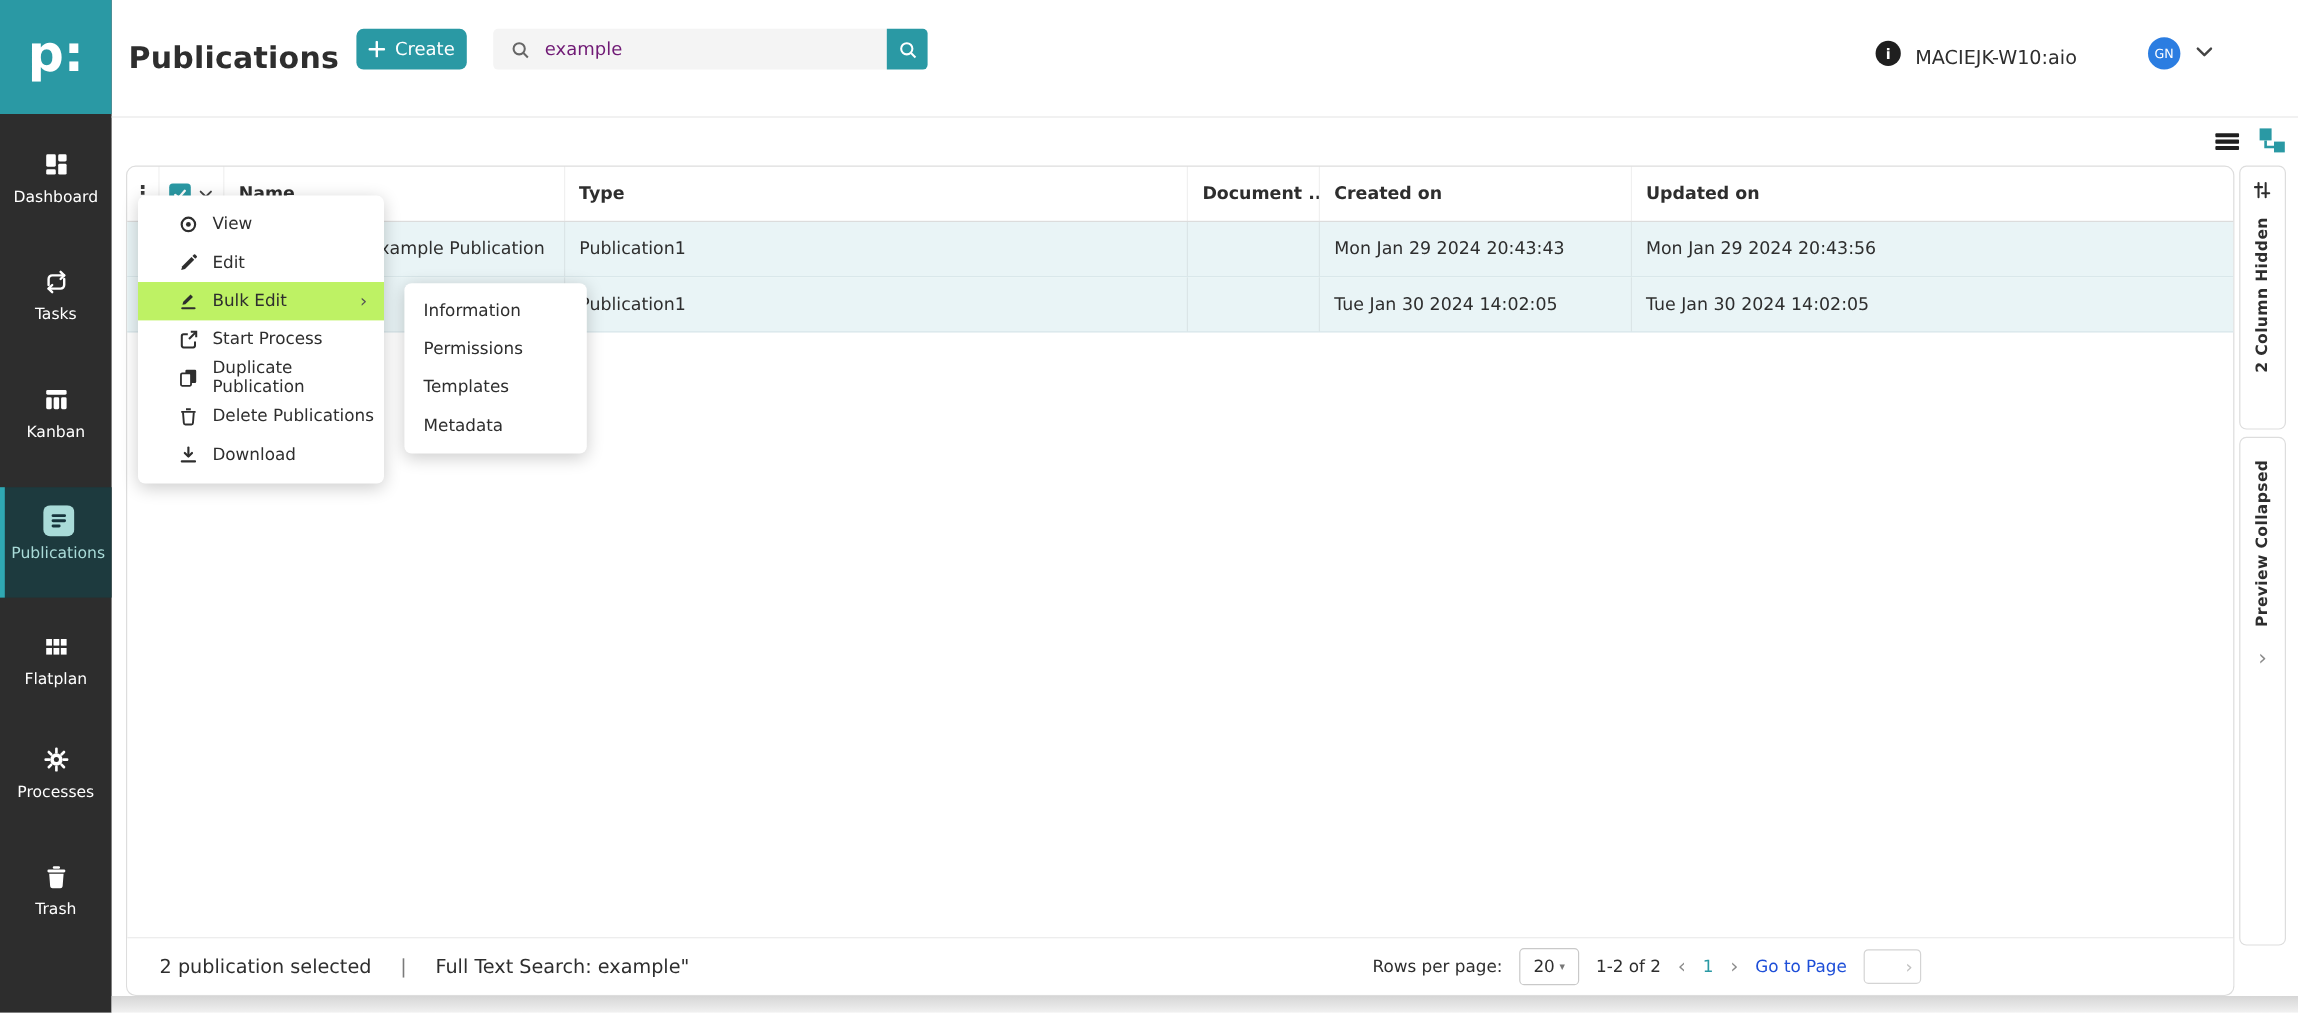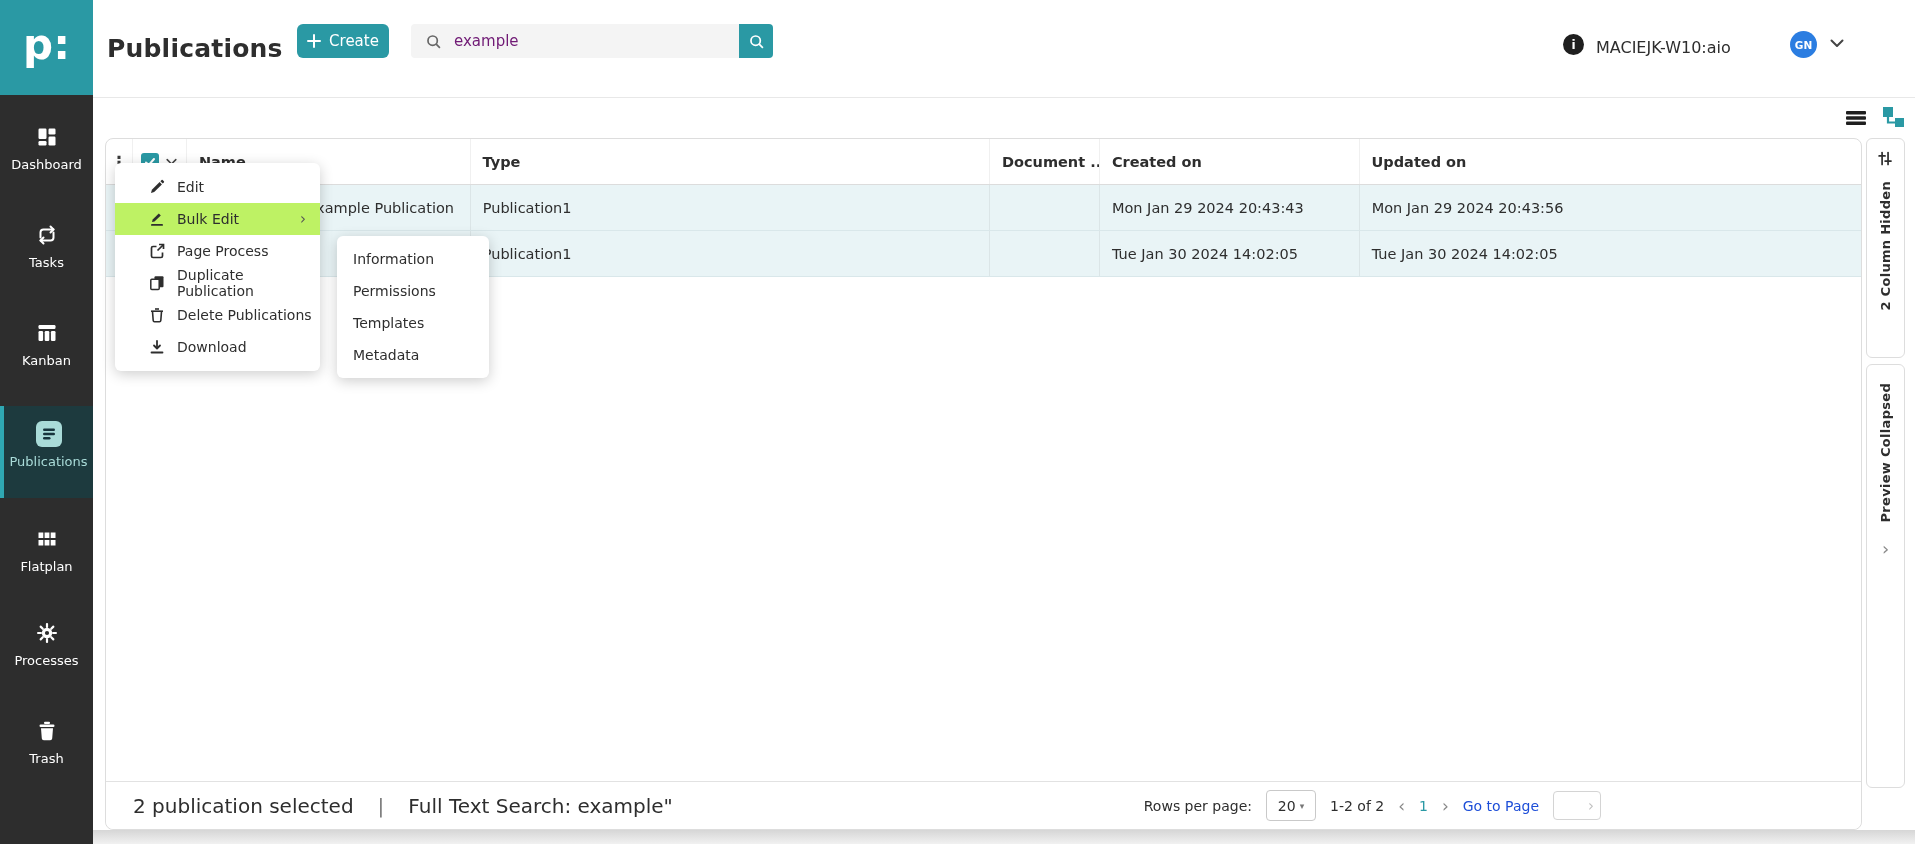--- a/index.html
+++ b/index.html
@@ -25,21 +25,21 @@
   
   .hdr-border{left:93px;top:97px;width:1822px;height:1px;background:#e8e8e8}
   .page-title{left:107px;top:34px;font-size:25px;font-weight:bold;letter-spacing:.2px}
   .btn-create{left:297px;top:24px;width:92px;height:34px;background:#2a99a4;border-radius:6px;display:flex;align-items:center;justify-content:center;gap:8px;color:#fff;font-size:15px;cursor:pointer}
   .searchbar{left:411px;top:24px;width:328px;height:34px;background:#f4f4f4;border-radius:4px 0 0 4px;display:flex;align-items:center}
   .searchbar .mag{margin:0 12px 0 14px;display:flex}
   .searchbar .val{font-size:15px;color:#701a75}
   .search-btn{left:739px;top:24px;width:34px;height:34px;background:#2a99a4;border-radius:0 4px 4px 0;display:flex;align-items:center;justify-content:center;cursor:pointer}
   .info-ic{left:1563px;top:34px;width:21px;height:21px;background:#1f1f1f;border-radius:50%;color:#fff;font-size:12px;font-weight:bold;display:flex;align-items:center;justify-content:center}
   .machine{left:1596px;top:38px;font-size:16px}
-  .avatar{left:1790px;top:31px;width:27px;height:27px;border-radius:50%;background:#2b7de1;color:#fff;font-size:10.5px;font-weight:bold;display:flex;align-items:center;justify-content:center;cursor:pointer}
+  .avatar{left:1790px;top:31px;width:27px;height:27px;border-radius:50%;background:#2b7de1;color:#fff;font-size:10.5px;font-weight:normal;display:flex;align-items:center;justify-content:center;cursor:pointer}
   .usr-chev{left:1830px;top:39px;display:flex;cursor:pointer}
 
   
   .ic-list{left:1846px;top:108px;display:flex;cursor:pointer}
   .ic-sitemap{left:1882px;top:105px;display:flex;cursor:pointer}
 
   
   .card{left:105px;top:138px;width:1757px;height:692px;background:#fff;border:1px solid #ddd;border-radius:8px;box-sizing:border-box}
   .thead{height:45px;border-bottom:1px solid #dcdcdc;display:flex}
   .trow{height:45px;background:#e9f4f6;border-bottom:1px solid #d9e7ea;display:flex}
@@ -52,21 +52,21 @@
   .c5{width:260px}
   .c6{width:502px;border-right:none}
   .thead .c{font-weight:bold}
   .trow .c2{padding-left:120px}
   .dots{font-size:17px;color:#3a3a3a;font-weight:bold;cursor:pointer}
   .chk{width:18px;height:18px;background:#2a99a4;border-radius:3px;display:flex;align-items:center;justify-content:center;cursor:pointer}
   .chk-car{margin-left:7px;display:flex;cursor:pointer}
 
   
   .tfoot{position:absolute;left:0;right:0;bottom:0;height:47px;background:#fff;border-top:1px solid #e2e2e2;border-radius:0 0 8px 8px;display:flex;align-items:center}
-  .f-left{margin-left:27px;display:flex;align-items:center;gap:24px;font-size:20px}
+  .f-left{margin-left:27px;display:flex;align-items:center;gap:24px;font-size:16px}
   .f-div{color:#7a7a7a}
   .f-right{position:absolute;right:260px;top:0;height:100%;display:flex;align-items:center;gap:14px;font-size:14px}
   .rpp{width:48px;height:29px;border:1px solid #c9c9c9;border-radius:4px;display:flex;align-items:center;justify-content:center;gap:4px;cursor:pointer}
   .rpp .car{font-size:9px;color:#777}
   .pg-chev{font-size:17px;color:#8a8a8a;cursor:pointer}
   .pg-num{font-size:14px;color:#2a99a4;cursor:pointer}
   .gtp-lb{color:#1d4ed8}
   .gtp{width:48px;height:29px;border:1px solid #d4d4d4;border-radius:4px;display:flex;align-items:center;justify-content:flex-end;padding-right:6px;box-sizing:border-box;color:#c0c0c0;font-size:15px;cursor:text}
 
   
@@ -324,20 +324,29 @@
 </div>
 
 <div class="abs rp rp2">
   <span class="vtext">Preview Collapsed</span>
   <span class="rp-chev">›</span>
 </div>
 
 <div class="abs menu">
   <div class="mi">
     <span class="ic">
+      <svg width="16" height="16" viewBox="0 0 16 16">
+          <circle cx="8" cy="8" r="5.6" fill="none" stroke="#2e2e2e" stroke-width="1.8"></circle>
+          <circle cx="8" cy="8" r="2" fill="#2e2e2e"></circle>
+        </svg>
+    </span>
+    <span>View</span>
+  </div>
+  <div class="mi">
+    <span class="ic">
       <svg width="16" height="16" viewBox="0 0 16 16" fill="#2e2e2e">
           <path d="M2 14 l0.9 -3.2 L10.6 3.1 l2.3 2.3 L5.2 13.1 z"></path>
           <path d="M11.4 2.3 l1.2 -1.2 a0.8 0.8 0 0 1 1.1 0 l1.2 1.2 a0.8 0.8 0 0 1 0 1.1 l-1.2 1.2 z"></path>
         </svg>
     </span>
     <span>Edit</span>
   </div>
   <div class="mi hl">
     <span class="ic">
       <svg width="16" height="16" viewBox="0 0 16 16" fill="#2e2e2e">
@@ -349,21 +358,21 @@
     <span class="sub">›</span>
   </div>
   <div class="mi">
     <span class="ic">
       <svg width="16" height="16" viewBox="0 0 16 16" fill="none" stroke="#2e2e2e" stroke-width="1.7">
           <path d="M13.5 9.5 v3.5 a1.5 1.5 0 0 1 -1.5 1.5 H4 a1.5 1.5 0 0 1 -1.5 -1.5 V5 A1.5 1.5 0 0 1 4 3.5 h3.5"></path>
           <path d="M10 1.5 h4.5 V6"></path>
           <path d="M14.2 1.8 L8.5 7.5"></path>
         </svg>
     </span>
-    <span>Page Process</span>
+    <span>Start Process</span>
   </div>
   <div class="mi">
     <span class="ic">
       <svg width="16" height="16" viewBox="0 0 16 16">
           <rect x="5.5" y="1.2" width="9" height="11" rx="1" fill="#2e2e2e"></rect>
           <rect x="1.8" y="4.2" width="8.4" height="10.3" rx="1" fill="#fff" stroke="#2e2e2e" stroke-width="1.5"></rect>
         </svg>
     </span>
     <span>Duplicate Publication</span>
   </div>

